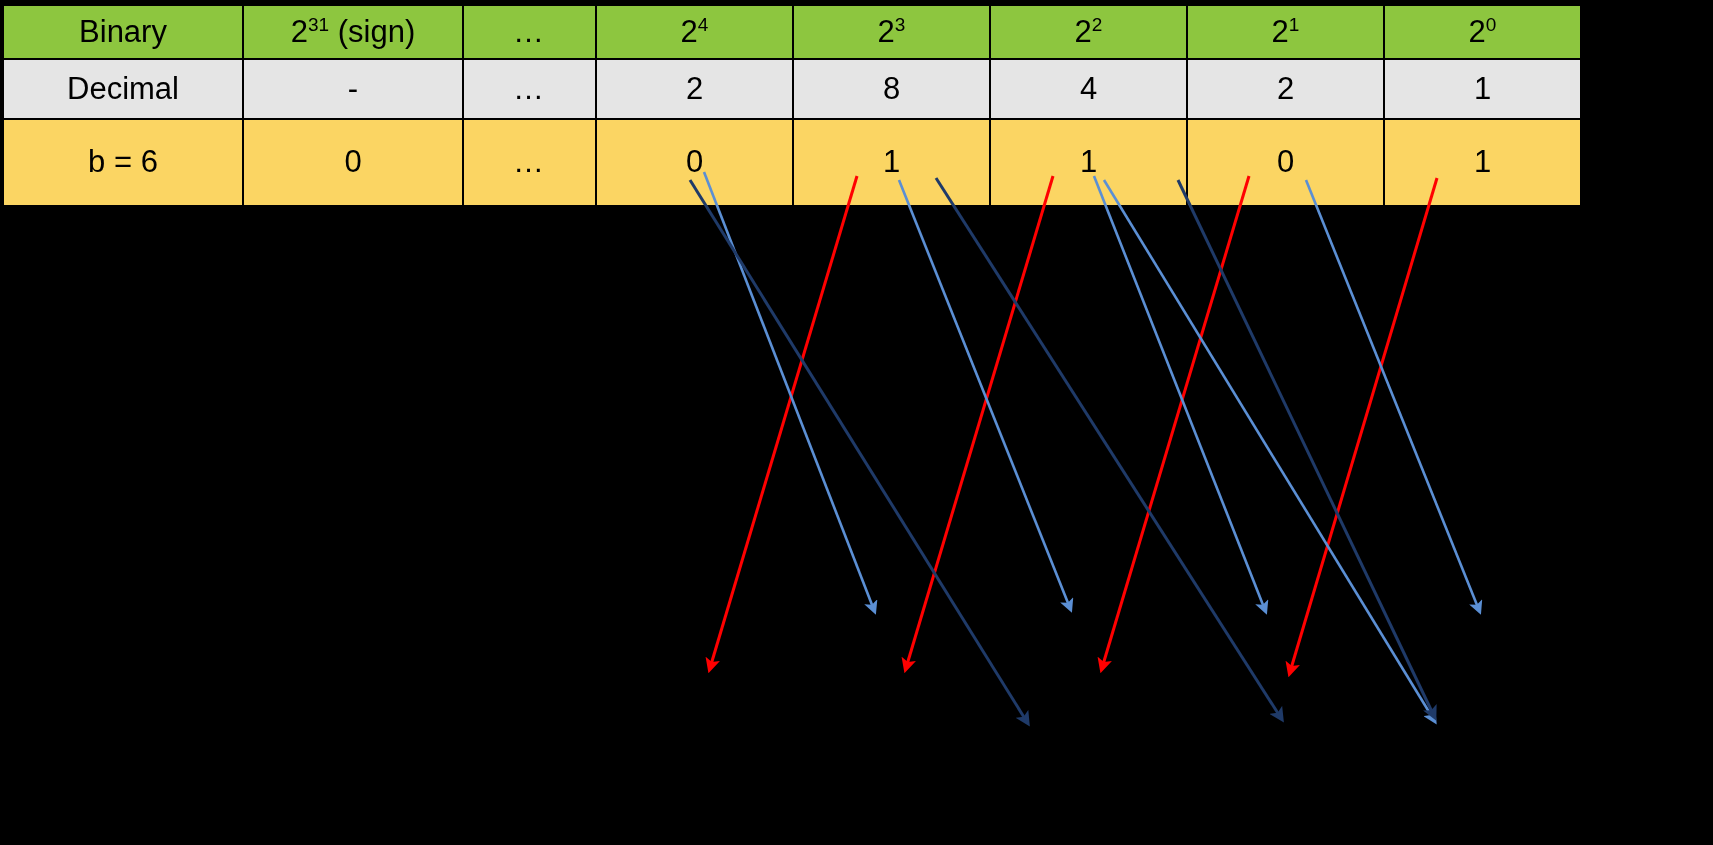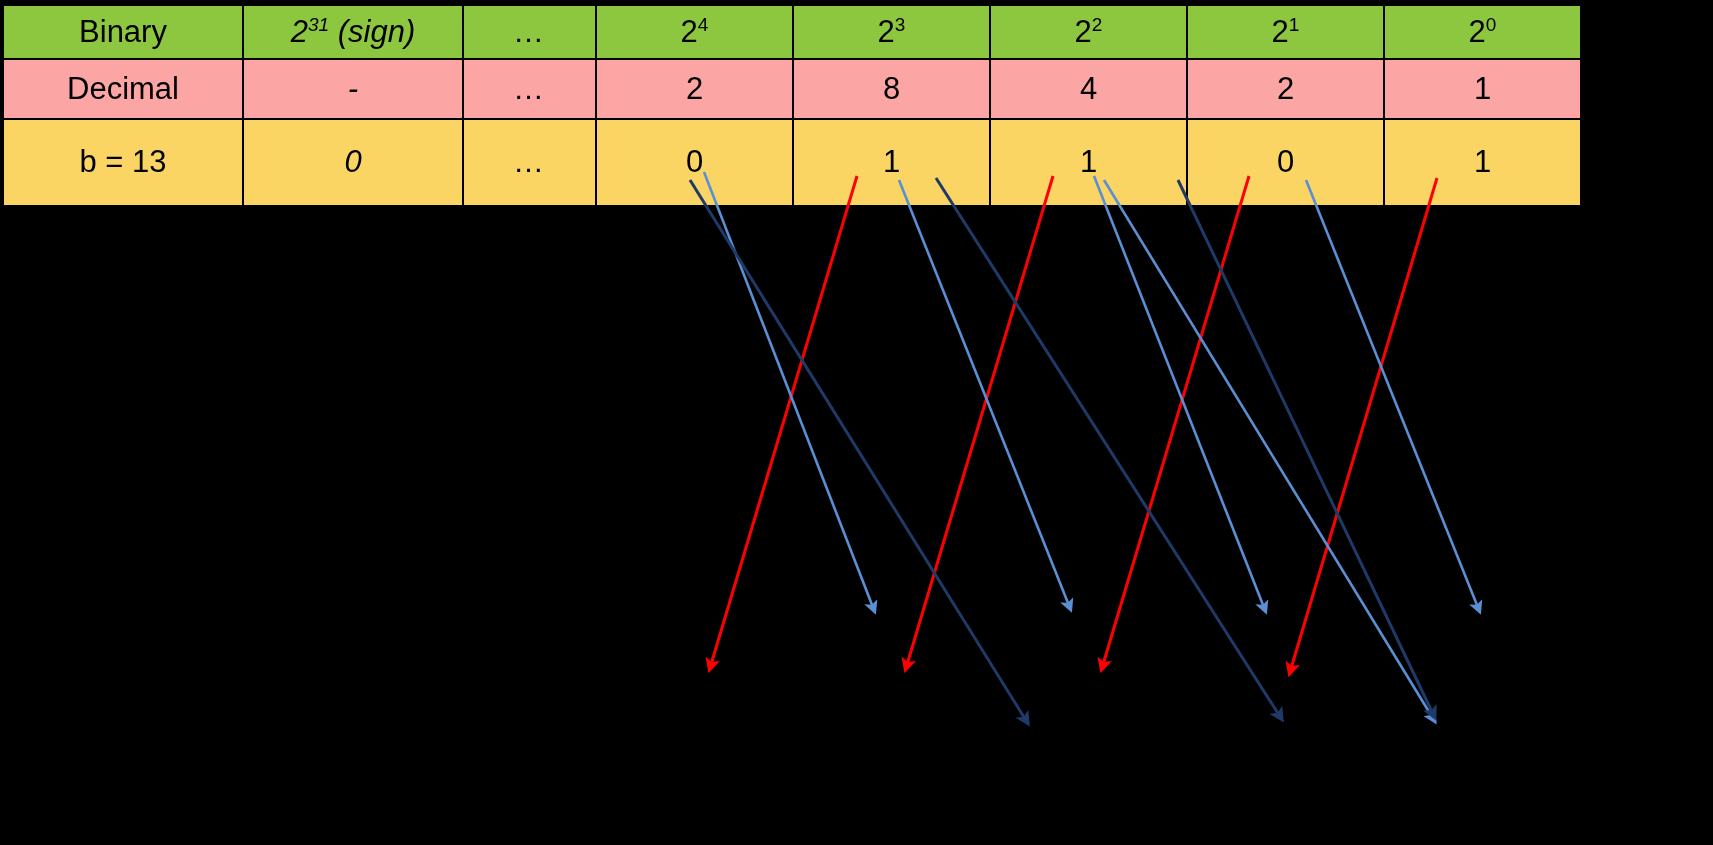--- a/index.html
+++ b/index.html
@@ -38,26 +38,26 @@
     text-align: center;
     vertical-align: middle;
     color: #000000;
     font-size: 31px;
     font-family: "Liberation Sans", sans-serif;
     font-weight: 400;
     padding: 0;
     line-height: 1.05;
   }
   .col-label  { width: 238px; }
-  .col-sign   { width: 218px; font-style: italic; }
+  .col-sign   { width: 218px; }
   .col-ellip  { width: 131px; }
   .col-bit    { width: 195px; }
 
   tr.row-binary  td { background: #8DC63F; height: 52px; }
-  tr.row-decimal td { background: #fca5a5; height: 58px; }
+  tr.row-decimal td { background: #e5e5e5; height: 58px; }
   tr.row-a       td { background: #FBD563; height: 107px; }
   tr.row-b       td { background: #FBD563; height: 85px; }
 
   .sup { font-size: 19px; vertical-align: super; line-height: 0; }
 
   .ellipsis-cell { font-size: 30px; letter-spacing: 2px; }
   
   tr.row-a .ellipsis-cell,
   tr.row-b .ellipsis-cell {
     vertical-align: top;
@@ -99,21 +99,21 @@
         <td class="col-ellip ellipsis-cell">…</td>
         <td class="col-bit">2</td>
         <td class="col-bit">8</td>
         <td class="col-bit">4</td>
         <td class="col-bit">2</td>
         <td class="col-bit">1</td>
       </tr>
 
 
       <tr class="row-b">
-        <td class="col-label">b = 13</td>
+        <td class="col-label">b = 6</td>
         <td class="col-sign">0</td>
         <td class="col-ellip ellipsis-cell">…</td>
         <td class="col-bit">0</td>
         <td class="col-bit">1</td>
         <td class="col-bit">1</td>
         <td class="col-bit">0</td>
         <td class="col-bit">1</td>
       </tr>
 
     </tbody>

